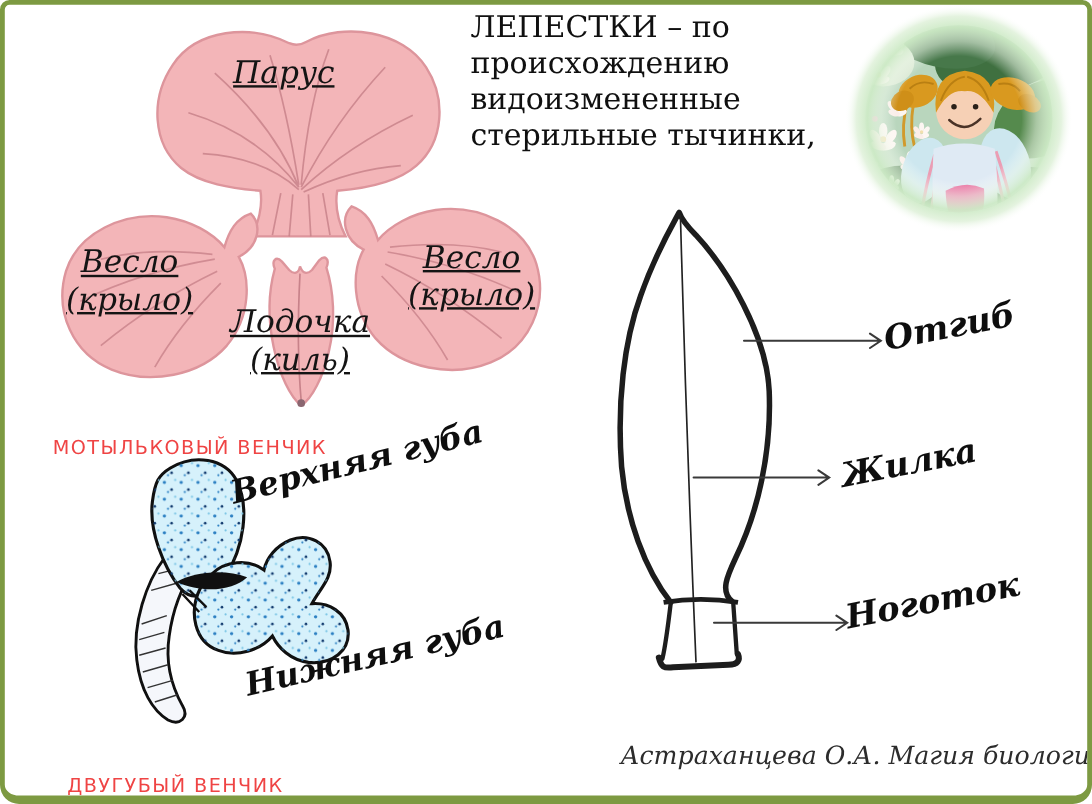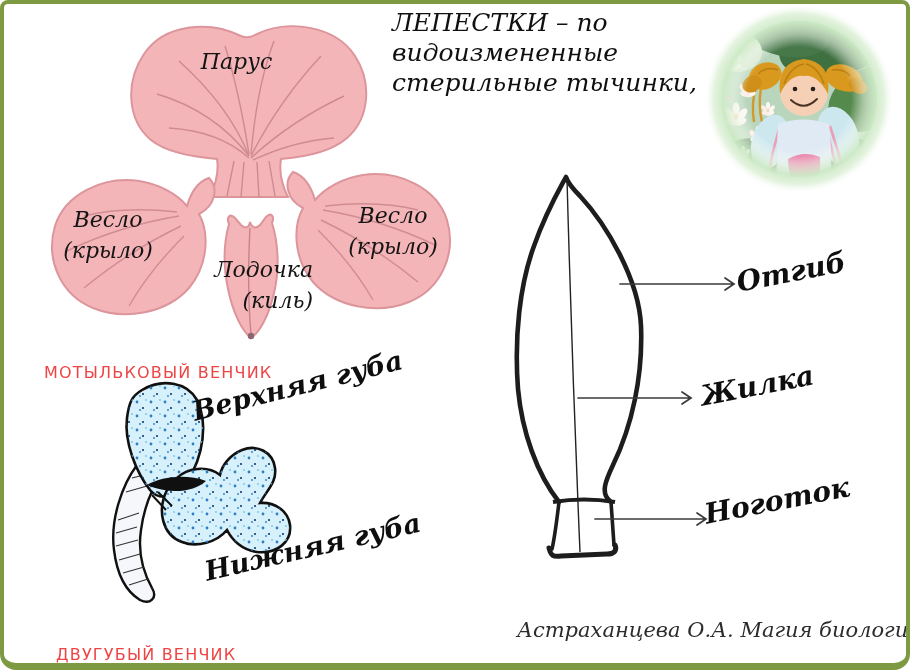--- a/index.html
+++ b/index.html
@@ -5,26 +5,26 @@
   html,body { margin:0; padding:0; background:#ffffff; }
   .slide {
     position:relative; width:910px; height:670px; box-sizing:border-box;
     background:#ffffff; border:4px solid #7d9a42; border-bottom-width:7px;
     border-radius:8px 8px 16px 16px; overflow:hidden;
     font-family:"DejaVu Serif", serif;
   }
   svg { position:absolute; display:block; }
   .def {
     position:absolute; left:388px; top:4px; width:322px;
-    font-size:25px; line-height:30px; font-style:italic; color:#101010;
+    font-size:25px; line-height:30px; color:#101010;
   }
   .def div { white-space:nowrap; }
   .petal-label {
     position:absolute; text-align:center; font-style:italic;
-    font-size:22px; line-height:31px; color:#141414;
+    font-size:26px; line-height:31px; color:#141414;text-decoration:underline;
   }
   .caps {
     position:absolute; font-family:"DejaVu Sans","Liberation Sans",sans-serif;
     font-size:16px; letter-spacing:1.2px; color:#ef4444; font-weight:400;margin-top:24px;
   }
   .side-label {
     position:absolute; font-size:28px; font-style:italic; font-weight:bold;
     color:#0e0e0e; transform-origin:left center; white-space:nowrap;
   }
   .lip-label {
@@ -78,28 +78,29 @@
     <div>Парус</div>
   </div>
   <div class="petal-label" style="left:40px; top:200px; width:128px;">
     <div>Весло</div>
     <div>(крыло)</div>
   </div>
   <div class="petal-label" style="left:328px; top:196px; width:122px;">
     <div>Весло</div>
     <div>(крыло)</div>
   </div>
-  <div class="petal-label" style="left:183px; top:250px; width:126px;text-align:right;">
+  <div class="petal-label" style="left:183px; top:250px; width:126px;">
     <div>Лодочка</div>
     <div>(киль)</div>
   </div>
   <div class="caps" style="left:40px; top:335px;">МОТЫЛЬКОВЫЙ ВЕНЧИК</div>
 
   <div class="def">
     <div>ЛЕПЕСТКИ – по</div>
+    <div>происхождению</div>
     <div>видоизмененные</div>
     <div>стерильные тычинки,</div>
   </div>
 
   <svg style="left:692px; top:0px;" width="206" height="194" viewBox="0 0 206 194">
     <defs>
       <clipPath id="photoClip">
           <circle cx="103" cy="95" r="78"></circle>
         </clipPath>
       <radialGradient id="rim" cx="0.5" cy="0.5" r="0.5">

